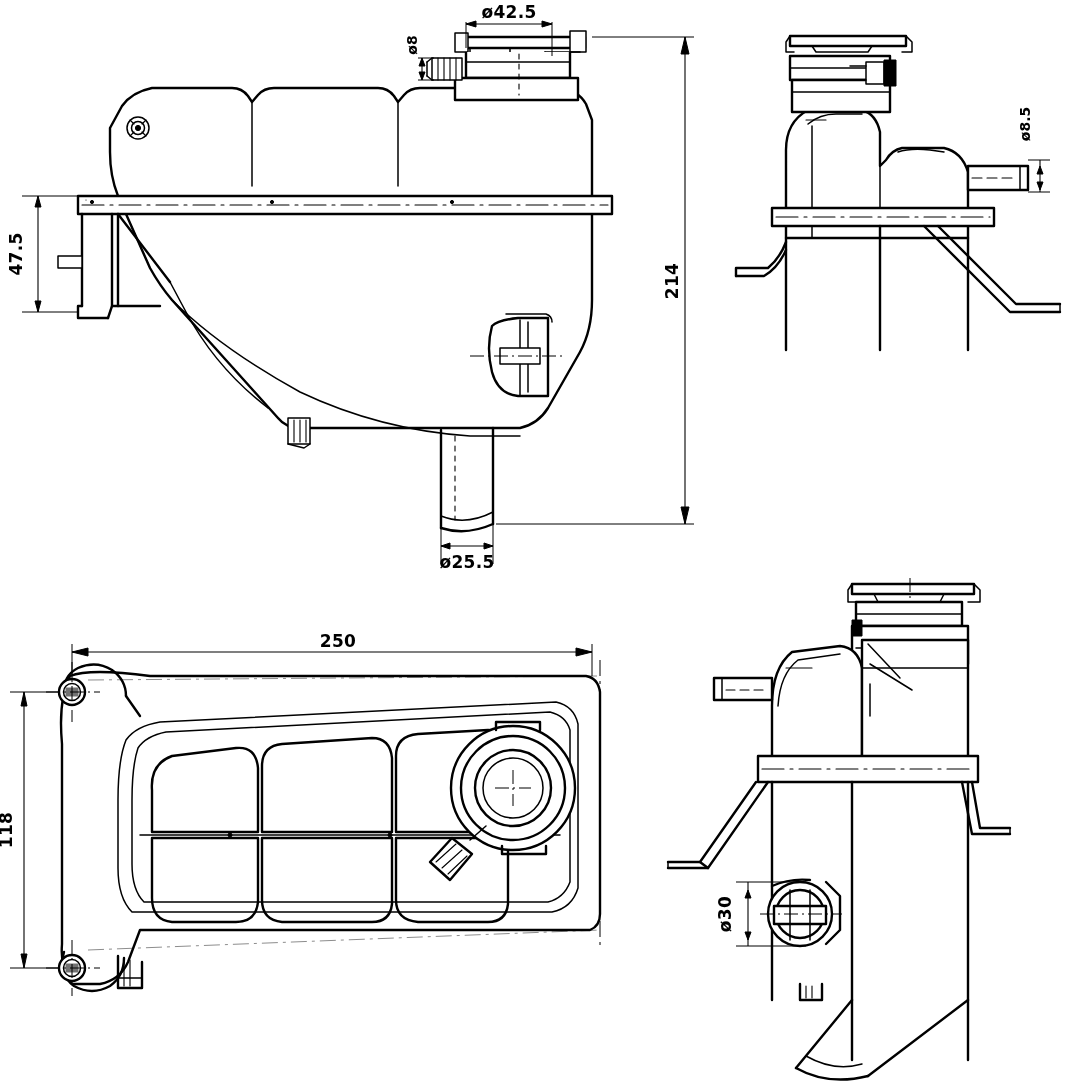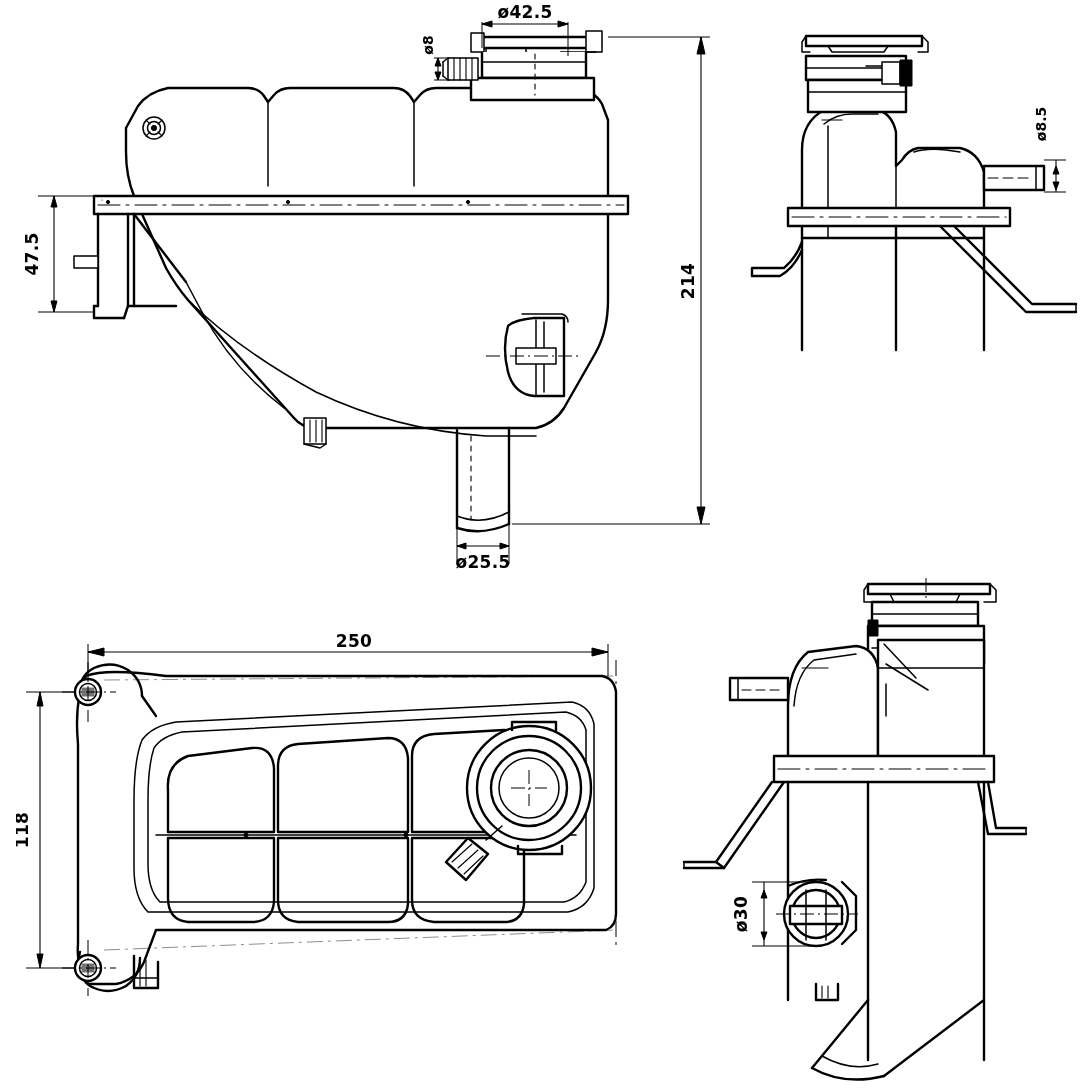--- a/index.html
+++ b/index.html
@@ -5,21 +5,21 @@
 <style>
   html,body{margin:0;padding:0;background:#ffffff;}
   body{
     width:1080px;height:1089px;
     font-family:"Liberation Sans",sans-serif;
     color:#000;
     overflow:hidden;
     position:relative;
   }
   #sheet{
-    position:absolute;left:16px;top:0;width:960px;height:1089px;
+    position:absolute;left:0;top:0;width:960px;height:1089px;
     background:#ffffff;
   }
   svg#drawing{display:block;width:1080px;height:1089px;}
 
   
   .obj{fill:none;stroke:#000;stroke-width:2.4;stroke-linejoin:round;stroke-linecap:round;}
   .obj-thin{fill:none;stroke:#000;stroke-width:1.5;stroke-linejoin:round;stroke-linecap:round;}
   .obj-hair{fill:none;stroke:#000;stroke-width:1.1;stroke-linejoin:round;stroke-linecap:round;}
   .fillw{fill:#ffffff;stroke:#000;stroke-width:2.4;stroke-linejoin:round;}
   .fillw-thin{fill:#ffffff;stroke:#000;stroke-width:1.5;stroke-linejoin:round;}

